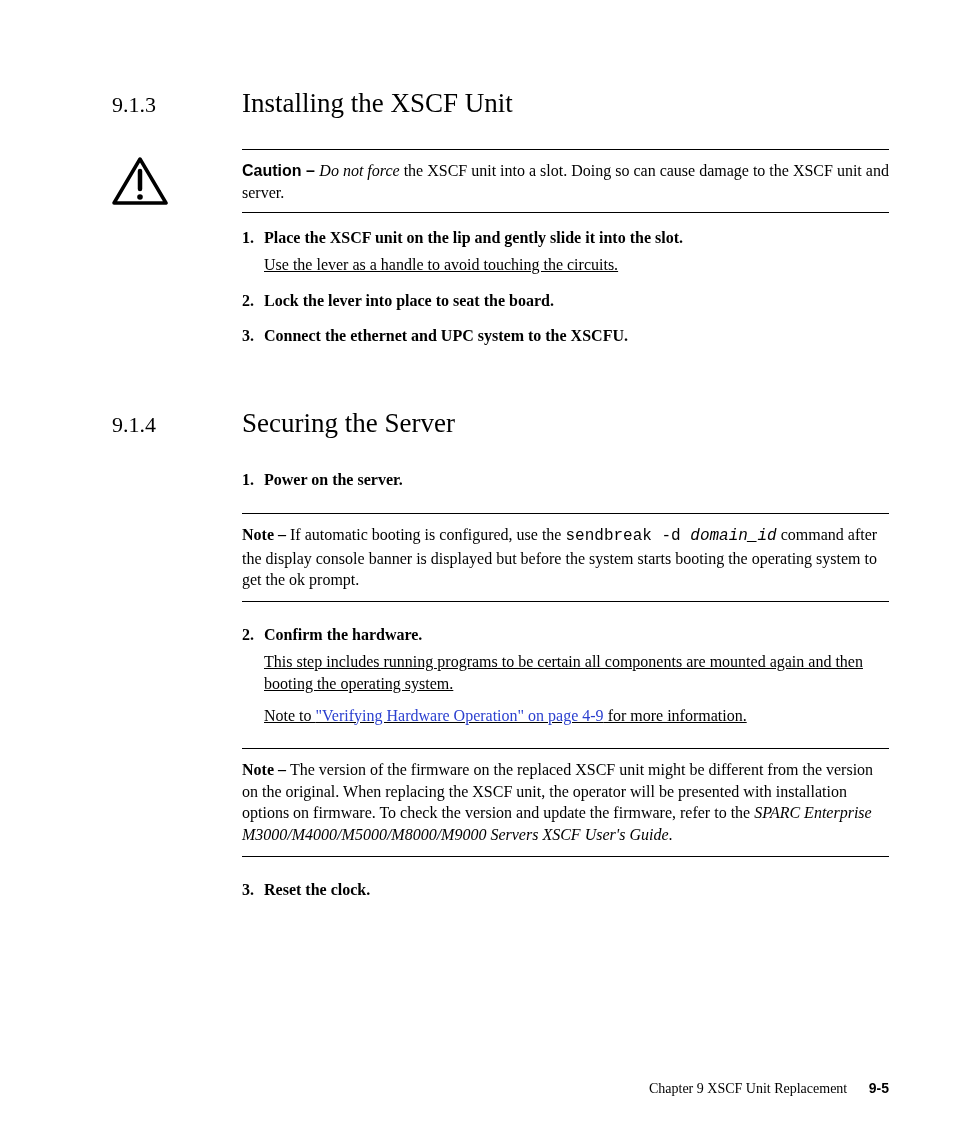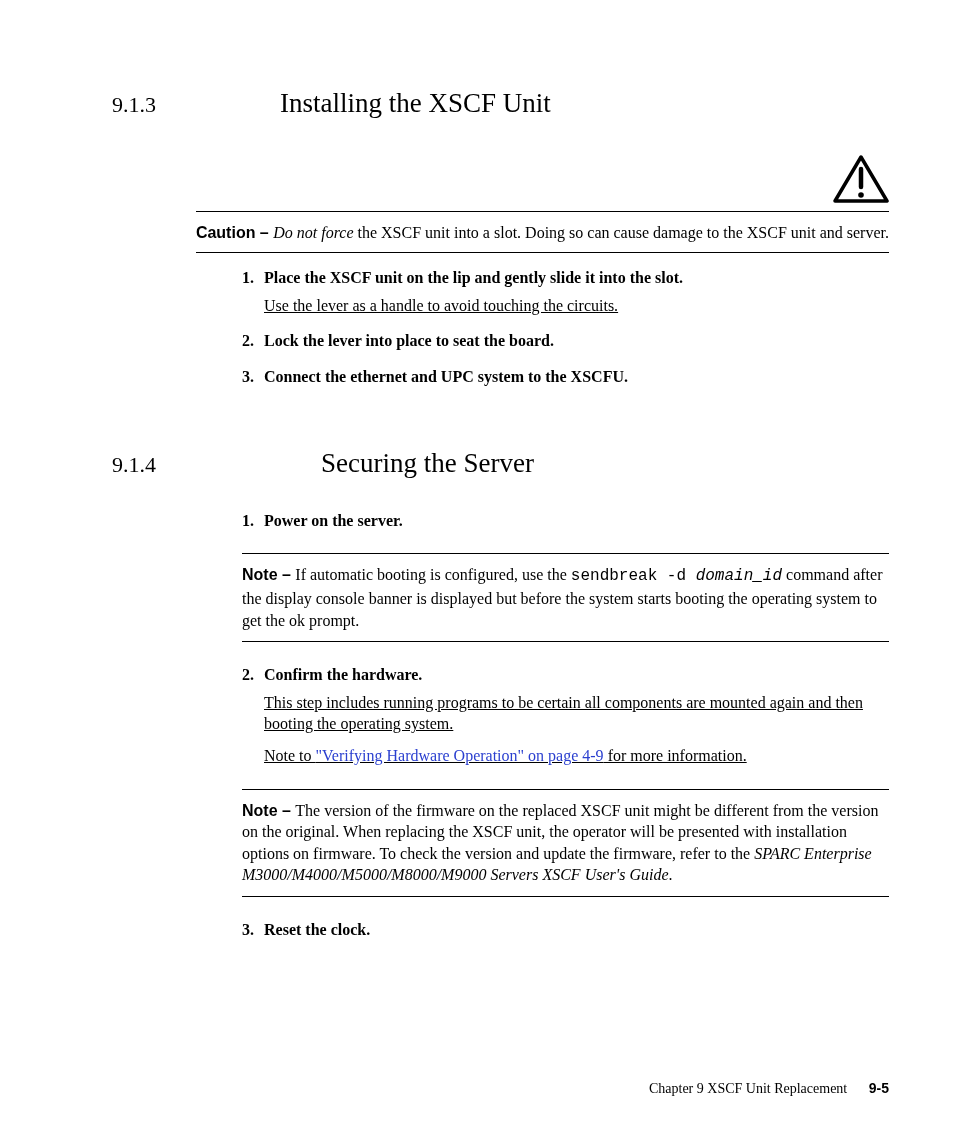--- a/index.html
+++ b/index.html
@@ -23,30 +23,28 @@
   }
   .section-num {
     font-size: 22px;
     font-weight: 400;
     width: 130px;
     flex: 0 0 130px;
   }
   .section-title {
     font-size: 27px;
     font-weight: 400;
-    margin-left: 38px;
   }
   .content {
     margin-left: 130px;
   }
   .caution-row {
     display: flex;
-    align-items: flex-end;
+    align-items: center;
     margin-left: 0;
-    flex-direction: column;
   }
   .caution-icon {
     width: 56px;
     flex: 0 0 56px;
     margin-top: 6px;
   }
   .caution-box {
     flex: 1;
     border-top: 1px solid #000;
     border-bottom: 1px solid #000;
@@ -80,40 +78,40 @@
   .link {
     color: #2a3fcf;
   }
   .note-box {
     border-top: 1px solid #000;
     border-bottom: 1px solid #000;
     padding: 10px 0 10px 0;
     margin: 22px 0 22px 0;
   }
   .note-label {
-    font-family: Liberation Sans, sans-serif;
+    font-family: Liberation Serif, serif;
     font-weight: bold;
   }
   .mono {
     font-family: "Courier New", Courier, monospace;
   }
   .footer {
     position: absolute;
     bottom: 46px;
     right: 65px;
     font-size: 14px;
     margin-left: 28px;
   }
   .footer-chapter { }
   .footer-page {
     font-family: Arial, Helvetica, sans-serif;
     font-weight: bold;
     margin-left: 18px;
   }
-  .section-gap { margin-top: 58px; gap: 41px; }
+  .section-gap { margin-top: 58px; }
 </style>
 </head>
 <body>
 
 <div class="page">
 
   <div class="section-heading">
     <div class="section-num">9.1.3</div>
     <div class="section-title">Installing the XSCF Unit</div>
   </div>

